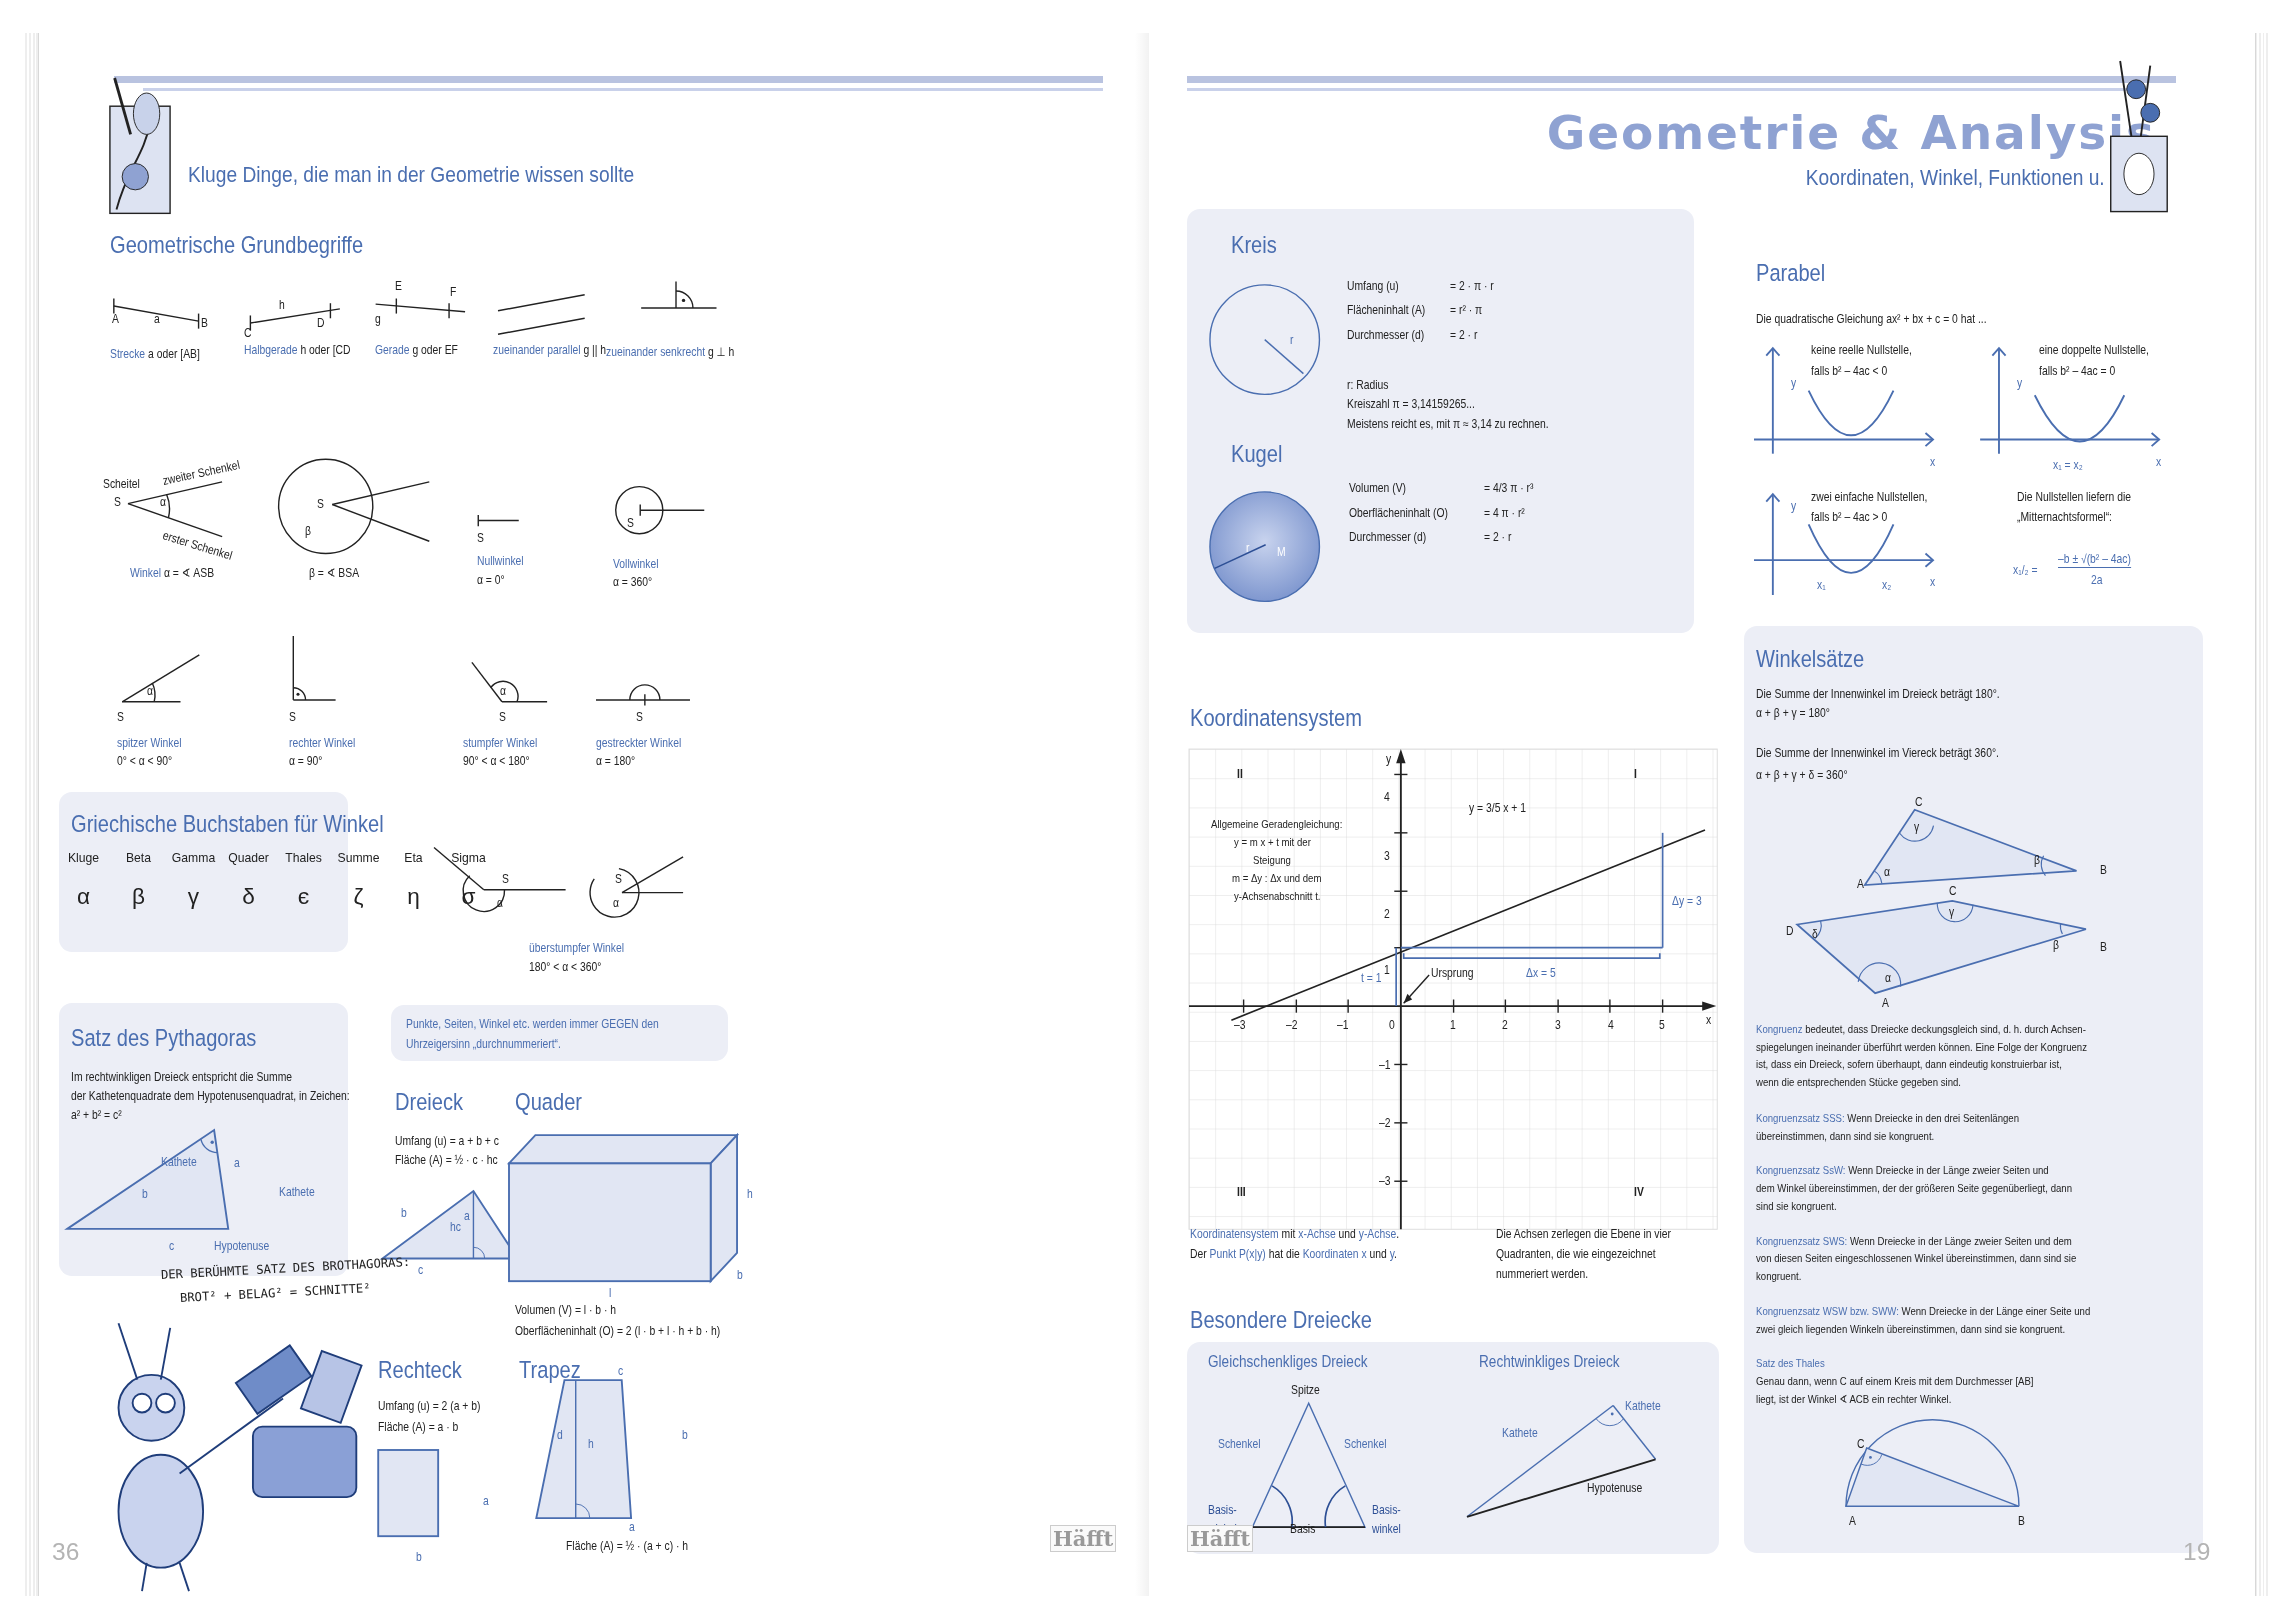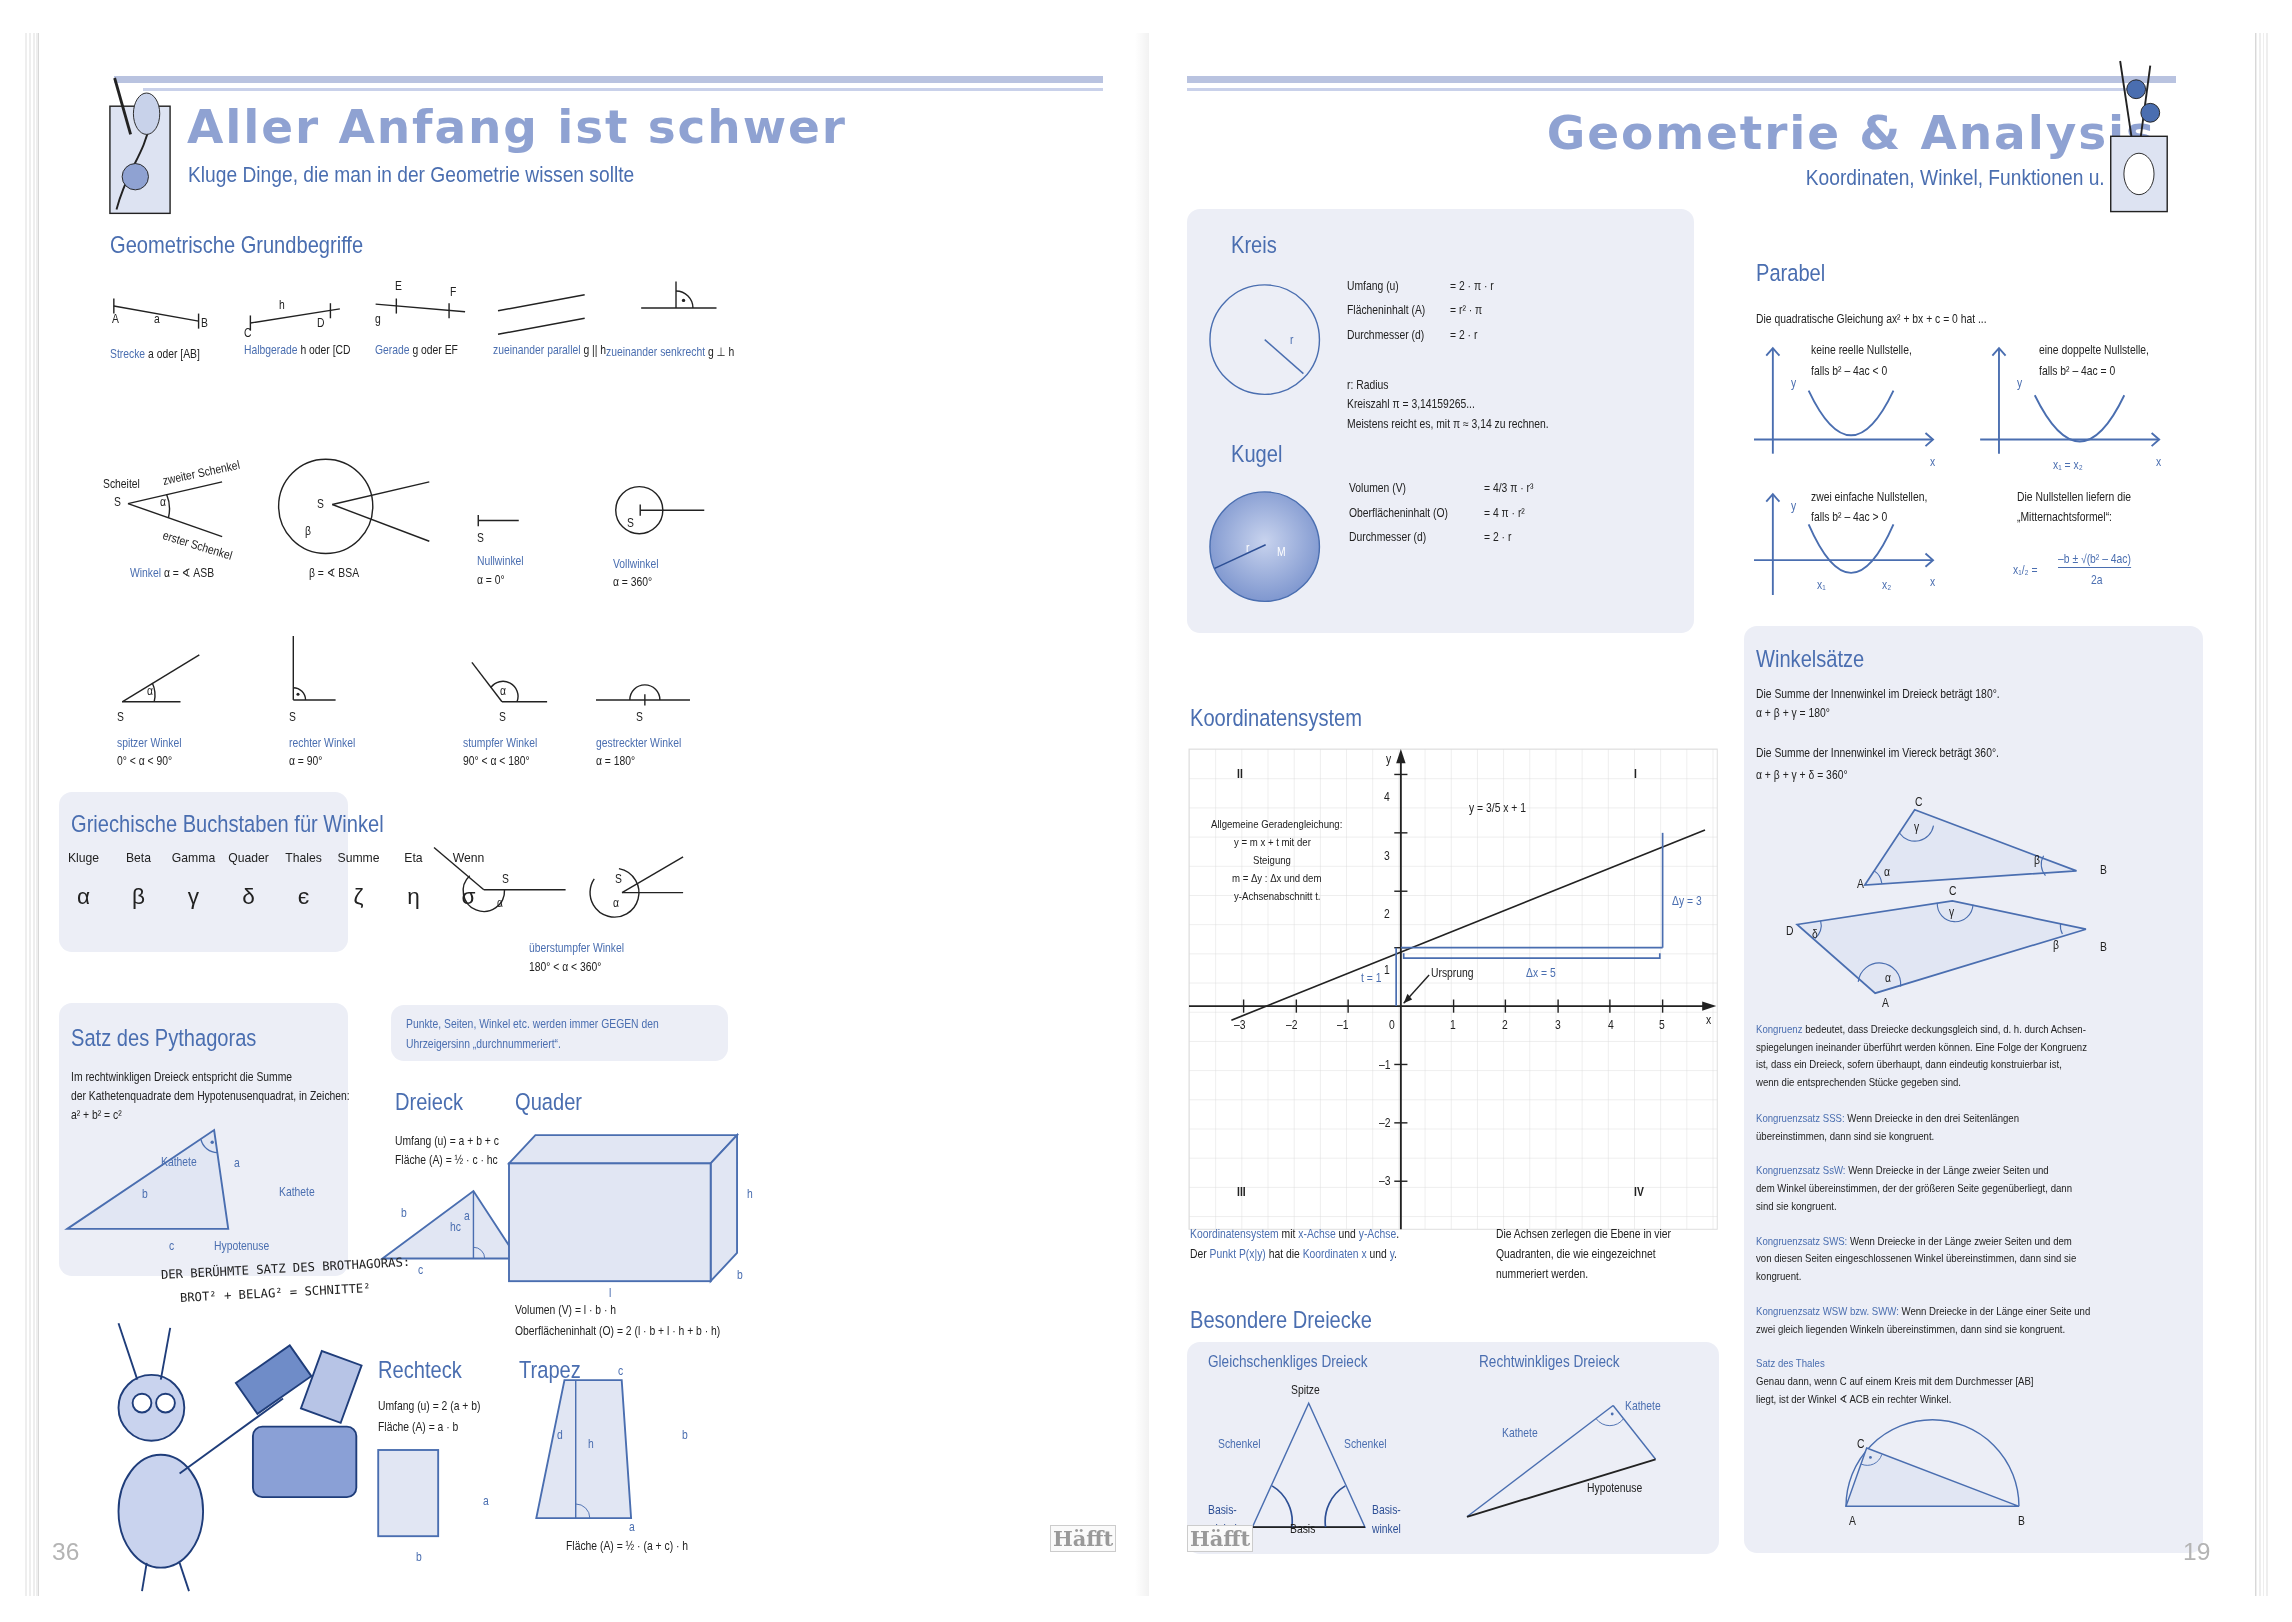--- a/index.html
+++ b/index.html
@@ -39,21 +39,20 @@
     <div class="hdr-bar" style="left:75px;top:43px;width:989px;"></div>
     <div class="hdr-bar2" style="left:104px;top:55px;width:960px;"></div>
 
     <svg class="mascot" style="left:68px;top:45px;" width="66" height="141" viewBox="0 0 70 150">
       <rect x="3" y="30" width="64" height="114" fill="#dde3f2" stroke="#222" stroke-width="1.5"></rect>
       <path d="M10 140 C20 100 40 80 45 50" stroke="#222" fill="none" stroke-width="2"></path>
       <ellipse cx="42" cy="38" rx="14" ry="22" fill="#c8d2ea" stroke="#222"></ellipse>
       <path d="M25 60 L8 0" stroke="#222" stroke-width="3"></path>
       <circle cx="30" cy="105" r="14" fill="#8fa2d2" stroke="#222"></circle>
     </svg>
-    <div class="big-title" style="left:148px;top:66px;">Aller Anfang ist schwer</div>
     <div class="sub-title" style="left:149px;top:129px;">Kluge Dinge, die man in der Geometrie wissen sollte</div>
 
     <div class="sec" style="left:71px;top:198px;">Geometrische Grundbegriffe</div>
     <svg style="left:56px;top:254px;" width="1017" height="104" viewBox="0 0 1080 110">
       <g stroke="#222" stroke-width="1.5" fill="none">
         <line x1="20" y1="20" x2="110" y2="36"></line>
           <line x1="20" y1="12" x2="20" y2="28"></line>
           <line x1="110" y1="28" x2="110" y2="44"></line>
         <line x1="165" y1="38" x2="260" y2="23"></line>
           <line x1="165" y1="30" x2="165" y2="46"></line>
@@ -150,21 +149,21 @@
     <div class="box" style="left:20px;top:759px;width:289px;height:160px;"></div>
     <div class="sec" style="left:32px;top:777px;">Griechische Buchstaben für Winkel</div>
     <div class="greek-row t sm" style="left:17px;top:817px;transform:none;">
       <span>Kluge</span>
         <span>Beta</span>
         <span>Gamma</span>
         <span>Quader</span>
         <span>Thales</span>
         <span>Summe</span>
         <span>Eta</span>
-        <span>Wenn</span>
+        <span>Sigma</span>
     </div>
     <div class="greek-row" style="left:17px;top:851px;font-size:22.6px;">
       <span>α</span>
         <span>β</span>
         <span>γ</span>
         <span>δ</span>
         <span>є</span>
         <span>ζ</span>
         <span>η</span>
         <span>σ</span>

